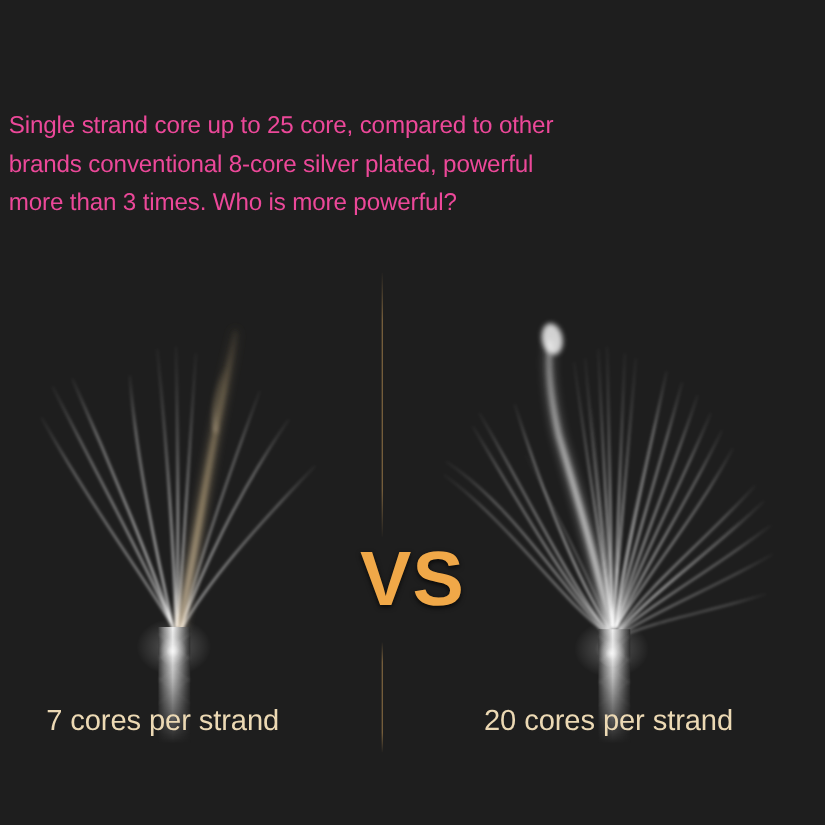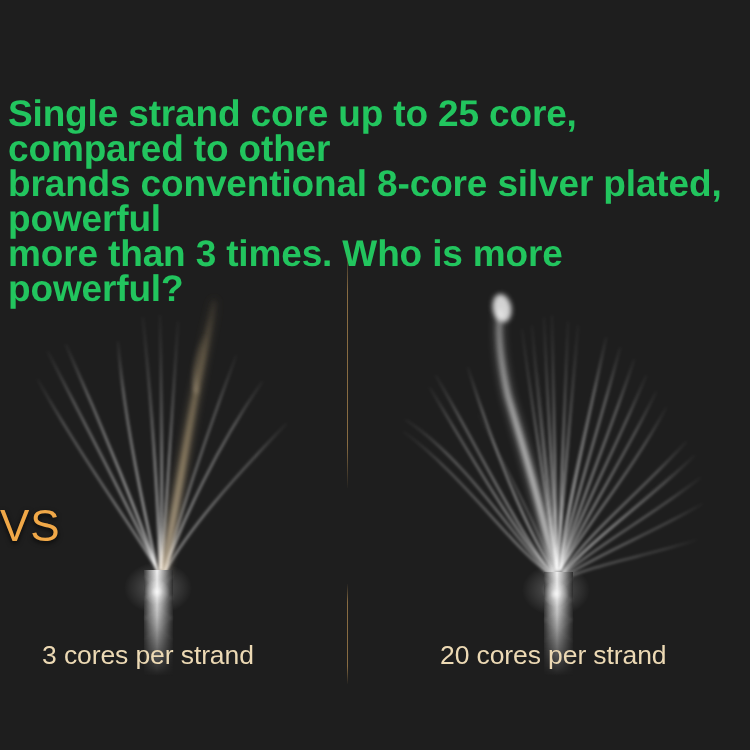--- a/index.html
+++ b/index.html
@@ -14,25 +14,25 @@
     width:750px; height:750px;
     background:#1e1e1e;
     overflow:hidden;
   }
 
   
   #headline {
     position:absolute;
     left:8px; top:96px;
     width:734px;
-    font-size:37px;
+    font-size:22px;
     line-height:35px;
     letter-spacing:-0.15px;
-    color:#22c55e;
-    font-weight:700;
+    color:#ec4899;
+    font-weight:400;
     white-space:pre-line;
     text-rendering:geometricPrecision;
   }
 
   
   .divider {
     position:absolute;
     left:347px;
     width:1.4px;
     background:linear-gradient(to bottom,
@@ -42,23 +42,24 @@
       rgba(118,92,56,0.05) 100%);
   }
   #divider-top    { top:248px; height:240px; }
   #divider-bottom { top:584px; height:100px; }
 
   
   #vs {
     position:absolute;
     left:0; right:0;
     top:497px;
-    font-size:44px;
+    text-align:center;
+    font-size:70px;
     line-height:58px;
-    font-weight:normal;
+    font-weight:bold;
     color:#f0a848;
     letter-spacing:1px;
     text-shadow:0 2px 5px rgba(0,0,0,0.75);
   }
 
   
   .caption {
     position:absolute;
     top:640px;
     font-size:26.5px;
@@ -253,17 +254,17 @@
 
   <div id="headline">Single strand core up to 25 core, compared to other
 brands conventional 8-core silver plated, powerful
 more than 3 times. Who is more powerful?</div>
 
   <div class="divider" id="divider-top"></div>
   <div class="divider" id="divider-bottom"></div>
 
   <div id="vs">VS</div>
 
-  <div class="caption" id="caption-left">3 cores per strand</div>
+  <div class="caption" id="caption-left">7 cores per strand</div>
 
   <div class="caption" id="caption-right">20 cores per strand</div>
 
 </div>
 
 </body></html>

